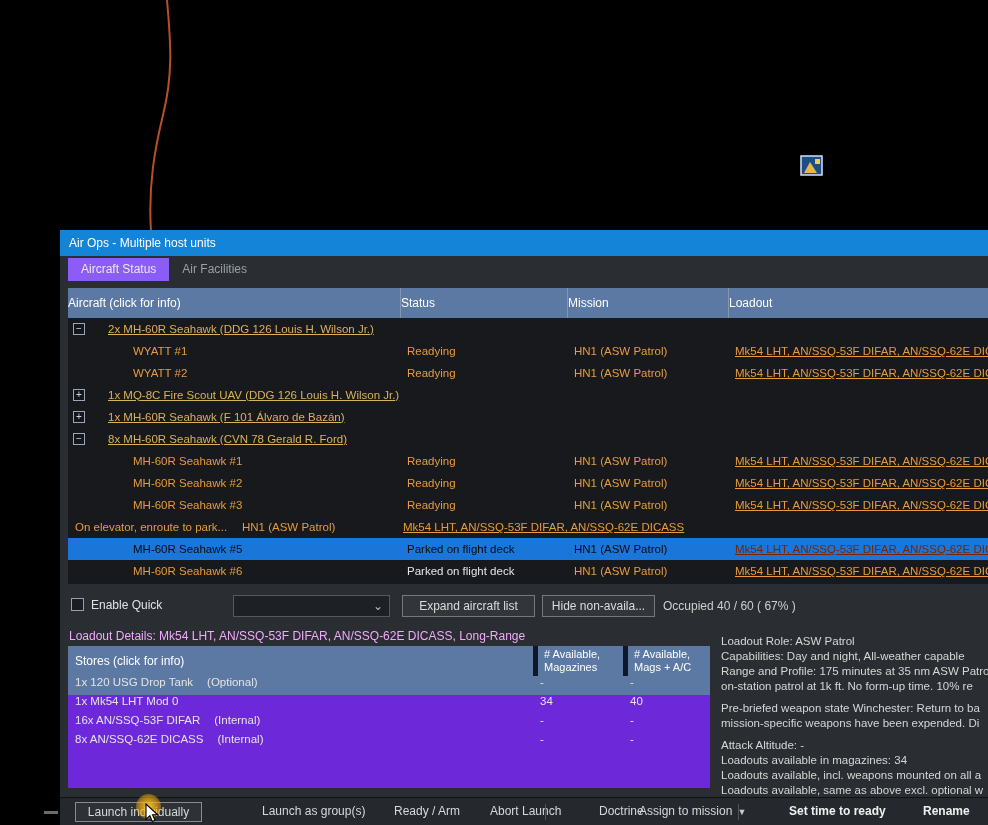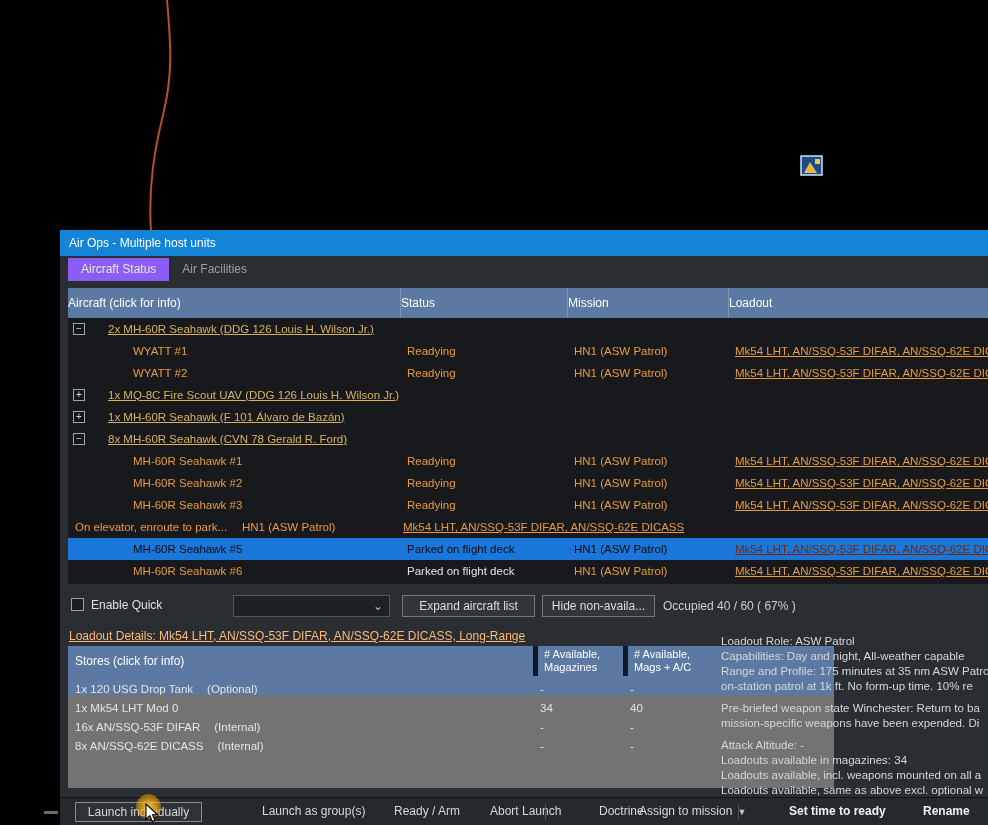--- a/index.html
+++ b/index.html
@@ -46,29 +46,29 @@
   .chk { position:absolute; left:11px; top:4px; width:13px; height:13px; border:1px solid #9aa0a6; background:#1a1d21; }
   .chk-label { position:absolute; left:31px; top:4px; font-size:12px; color:#e2e2e2; }
   .quick-dd { position:absolute; left:173px; top:1px; width:157px; height:22px; background:#1d2024; border:1px solid #55585c; color:#d8d8d8; font-size:12px; line-height:20px; padding-left:6px; }
   .quick-dd .chev { position:absolute; right:6px; top:0px; color:#b8bcc0; font-size:12px; }
   .btn { position:absolute; top:1px; height:22px; background:#32353a; border:1px solid #75787d; color:#dcdcdc; font-size:12px; line-height:20px; text-align:center; overflow:hidden; white-space:nowrap; }
   #btn-expand { left:342px; width:133px; }
   #btn-hide { left:482px; width:113px; }
   .occupied { position:absolute; left:603px; top:5px; font-size:12px; color:#cfcfcf; white-space:nowrap; }
 
   
-  .loadout-details { position:absolute; left:9px; top:399px; font-size:12px; color:#fdba74; white-space:nowrap;text-decoration:underline; }
-
-  
-  .stores { position:absolute; left:8px; top:416px; width:766px; height:142px; background:#737373; }
+  .loadout-details { position:absolute; left:9px; top:399px; font-size:12px; color:#f0abfc; white-space:nowrap; }
+
+  
+  .stores { position:absolute; left:8px; top:416px; width:642px; height:142px; background:#6d28d9; }
   .st-header { display:flex; height:30px; background:#5b79a3; color:#fff; }
   .st-h1 { width:465px; font-size:12px; display:flex; align-items:center; padding-left:7px; }
   .st-h2,.st-h3 { font-size:11px; line-height:13px; padding:2px 0 0 6px; border-left:5px solid #0f172a; }
   .st-h2{width:90px;} .st-h3{width:87px;}
-  .st-row { display:flex; height:19px; align-items:flex-end; font-size:11.5px; color:#e4e4e4; }
+  .st-row { display:flex; height:19px; align-items:flex-start; font-size:11.5px; color:#e4e4e4; }
   .st-row.highlight { background:#5b79a3; }
   .st-name{width:465px; padding-left:7px; white-space:nowrap; overflow:hidden;}
   .st-note{margin-left:14px;}
   .st-mags{width:90px; padding-left:7px;}
   .st-total{width:87px; padding-left:7px;}
 
   
   .info { position:absolute; left:661px; top:404px; width:300px; font-size:11.5px; color:#d6d6d6; }
   .info .line { height:15px; line-height:15px; white-space:nowrap; overflow:hidden; }
   .info .gap { height:7px; }

